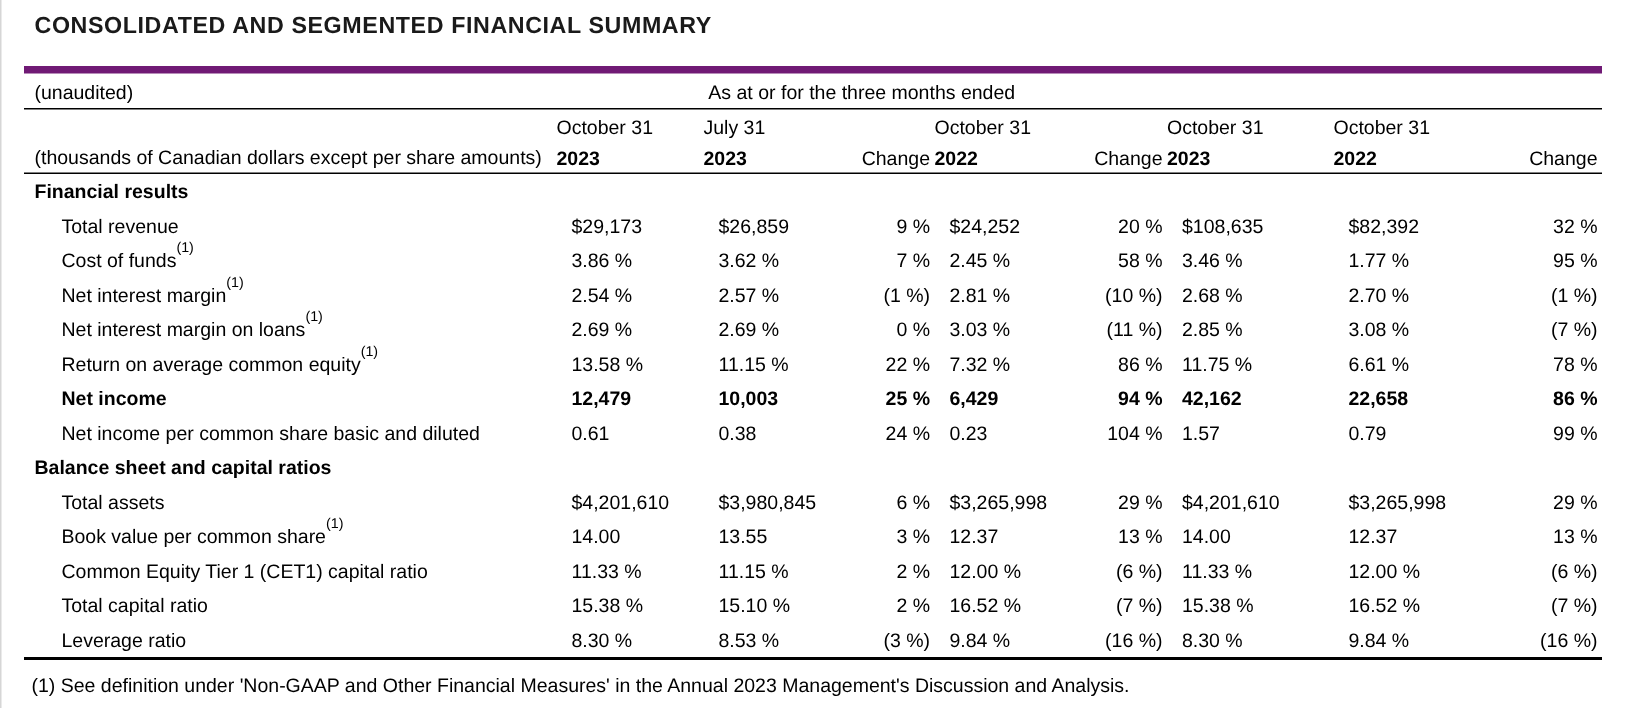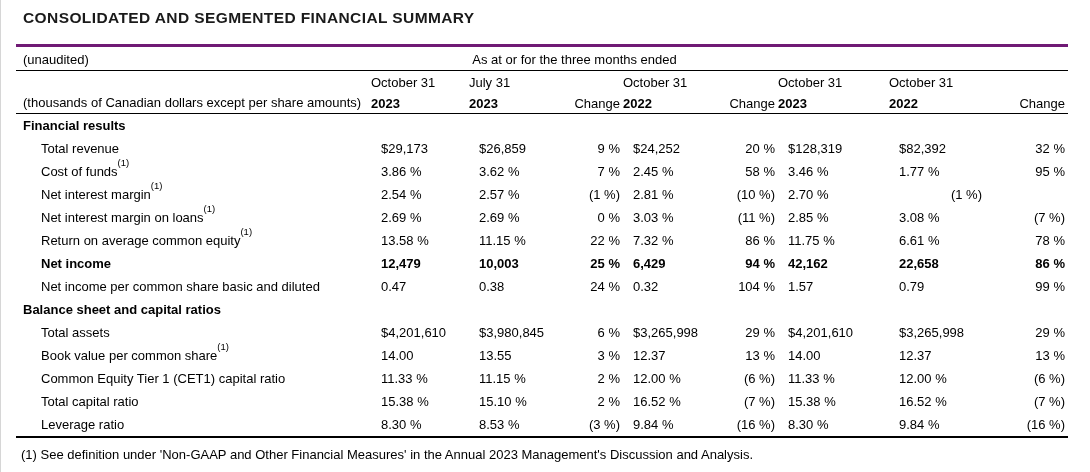--- a/index.html
+++ b/index.html
@@ -21,21 +21,21 @@
   .title {
     font-size: 15.5px;
     font-weight: 700;
     letter-spacing: 0.4px;
     color: #1a1a1a;
     padding-left: 7px;
     margin-bottom: 17px;
   }
   .fintable {
     width: 1052px;
-    border-top: 3px solid #701a75;
+    border-top: 5px solid #701a75;
     border-bottom: 2px solid #000;
     font-size: 13px;
   }
   .cols {
     display: grid;
     grid-template-columns: 355px 98px 89px 65px 92px 63px 111px 96px 83px;
   }
   
   .hrow-a {
     height: 23px;
@@ -130,21 +130,21 @@
             <span class="val">26,859</span>
           </div>
           <div class="ccell">9 %</div>
           <div class="ncell">
             <span class="cur">$</span>
             <span class="val">24,252</span>
           </div>
           <div class="ccell">20 %</div>
           <div class="ncell">
             <span class="cur">$</span>
-            <span class="val">128,319</span>
+            <span class="val">108,635</span>
           </div>
           <div class="ncell">
             <span class="cur">$</span>
             <span class="val">82,392</span>
           </div>
           <div class="ccell">32 %</div>
         </div>
         <div class="cols brow">
           <div class="rlabel">Cost of funds<sup class="fnref">(1)</sup></div>
           <div class="ncell">
@@ -180,20 +180,24 @@
           <div class="ncell">
             <span class="cur"></span>
             <span class="val">2.57 %</span>
           </div>
           <div class="ccell">(1 %)</div>
           <div class="ncell">
             <span class="cur"></span>
             <span class="val">2.81 %</span>
           </div>
           <div class="ccell">(10 %)</div>
+          <div class="ncell">
+            <span class="cur"></span>
+            <span class="val">2.68 %</span>
+          </div>
           <div class="ncell">
             <span class="cur"></span>
             <span class="val">2.70 %</span>
           </div>
           <div class="ccell">(1 %)</div>
         </div>
         <div class="cols brow">
           <div class="rlabel">Net interest margin on loans<sup class="fnref">(1)</sup></div>
           <div class="ncell">
             <span class="cur"></span>
@@ -268,30 +272,30 @@
           <div class="ncell">
             <span class="cur"></span>
             <span class="val">22,658</span>
           </div>
           <div class="ccell">86 %</div>
         </div>
         <div class="cols brow">
           <div class="rlabel">Net income per common share basic and diluted</div>
           <div class="ncell">
             <span class="cur"></span>
-            <span class="val">0.47</span>
+            <span class="val">0.61</span>
           </div>
           <div class="ncell">
             <span class="cur"></span>
             <span class="val">0.38</span>
           </div>
           <div class="ccell">24 %</div>
           <div class="ncell">
             <span class="cur"></span>
-            <span class="val">0.32</span>
+            <span class="val">0.23</span>
           </div>
           <div class="ccell">104 %</div>
           <div class="ncell">
             <span class="cur"></span>
             <span class="val">1.57</span>
           </div>
           <div class="ncell">
             <span class="cur"></span>
             <span class="val">0.79</span>
           </div>

